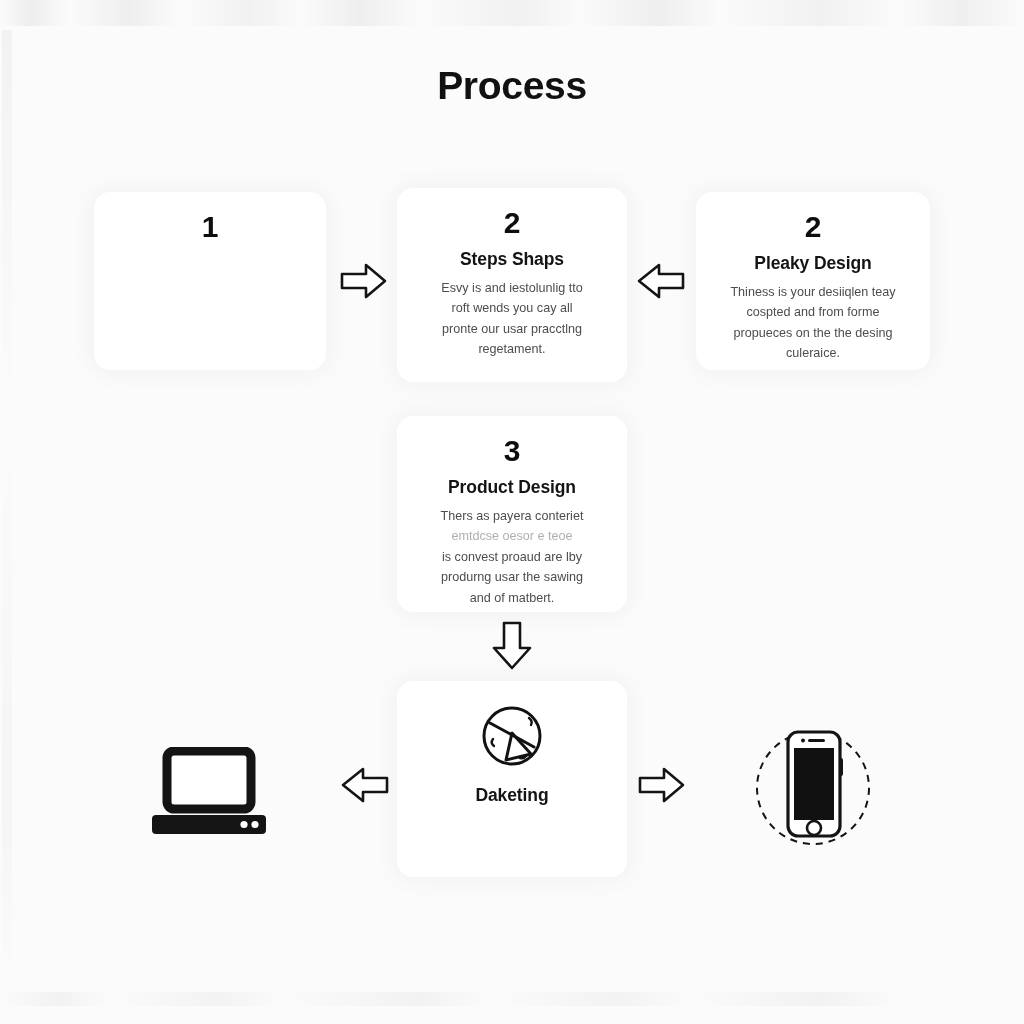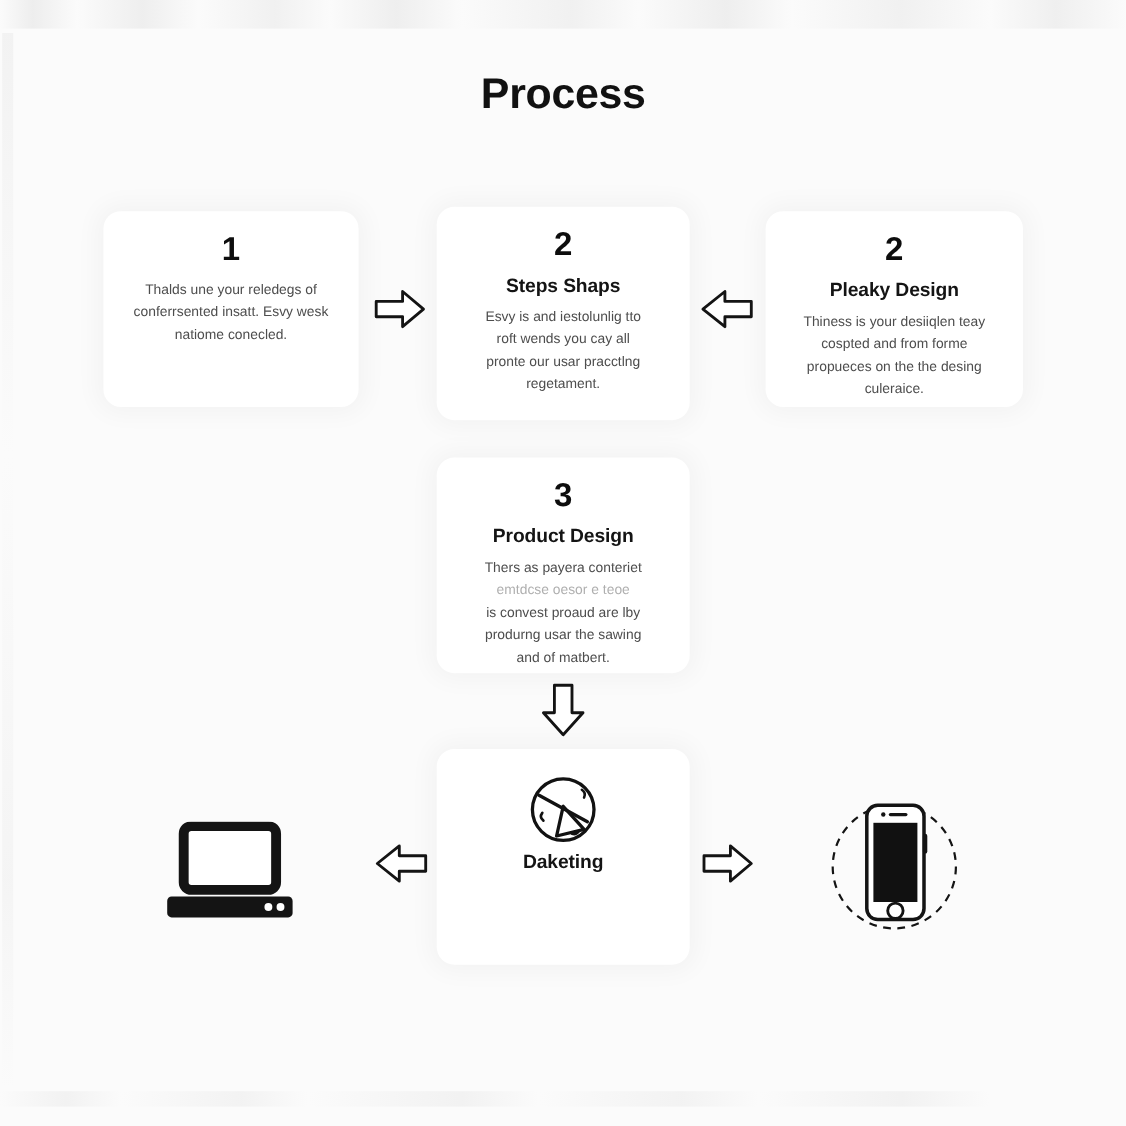--- a/index.html
+++ b/index.html
@@ -98,21 +98,21 @@
   }
   .card .cbody div { white-space: nowrap; }
 
   
   #card-1 { left: 94px;  top: 192px; width: 232px; height: 178px; }
   #card-2 { left: 397px; top: 188px; width: 230px; height: 194px; }
   #card-3 { left: 696px; top: 192px; width: 234px; height: 178px; }
   #card-4 { left: 397px; top: 416px; width: 230px; height: 196px; }
   #card-5 { left: 397px; top: 681px; width: 230px; height: 196px; padding-top: 22px; }
 
-  #card-5 .ctitle { margin-top: 4px; margin-bottom: 7px; }
+  #card-5 .ctitle { margin-top: 16px; margin-bottom: 7px; }
 
   
   .arrow {
     position: absolute;
   }
   #arrow-1 { left: 339px; top: 259px; }
   #arrow-2 { left: 634px; top: 259px; }
   #arrow-3 { left: 489px; top: 620px; }
   #arrow-4 { left: 338px; top: 763px; }
   #arrow-5 { left: 637px; top: 763px; }
@@ -129,25 +129,20 @@
 <div id="canvas">
 
   <div class="artifact-top"></div>
   <div class="artifact-left"></div>
   <div class="artifact-bottom"></div>
 
   <div id="page-title">Process</div>
 
   <div class="card" id="card-1">
     <div class="num">1</div>
-    <div class="cbody">
-      <div>Thalds une your reledegs of</div>
-      <div>conferrsented insatt. Esvy wesk</div>
-      <div>natiome conecled.</div>
-    </div>
   </div>
 
   <div class="card" id="card-2">
     <div class="num">2</div>
     <div class="ctitle">Steps Shaps</div>
     <div class="cbody">
       <div>Esvy is and iestolunlig tto</div>
       <div>roft wends you cay all</div>
       <div>pronte our usar pracctlng</div>
       <div>regetament.</div>

